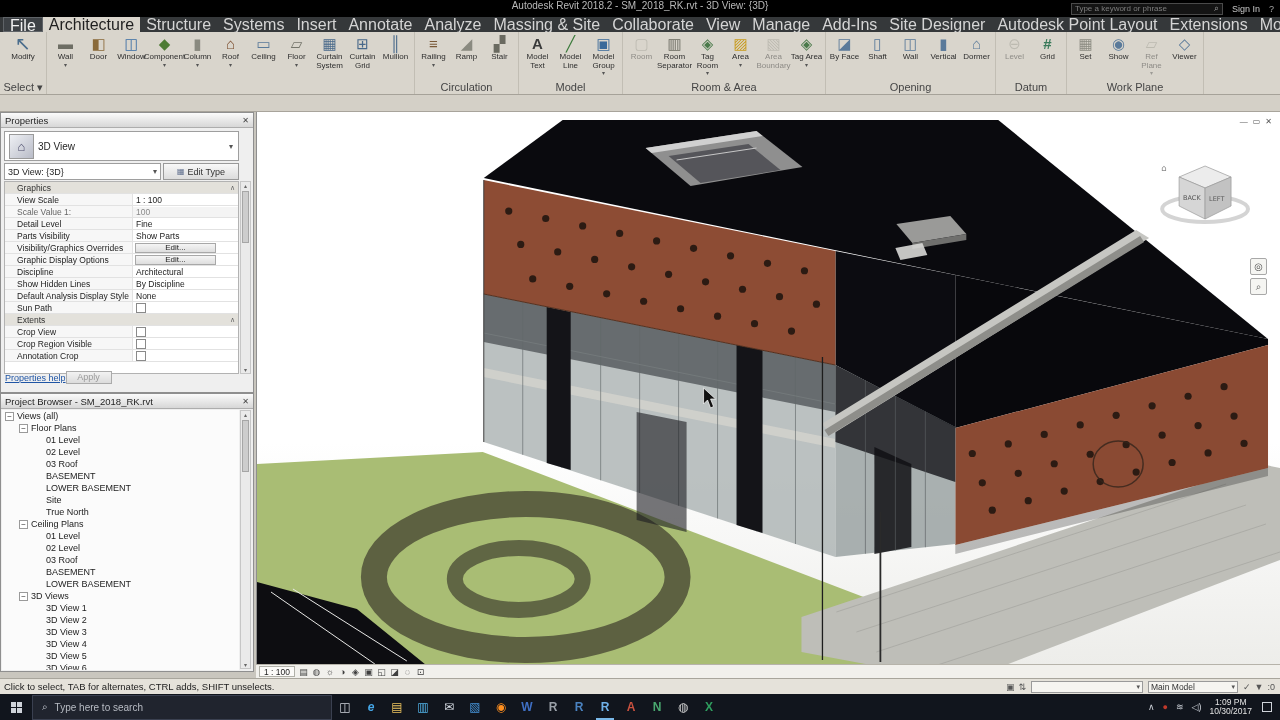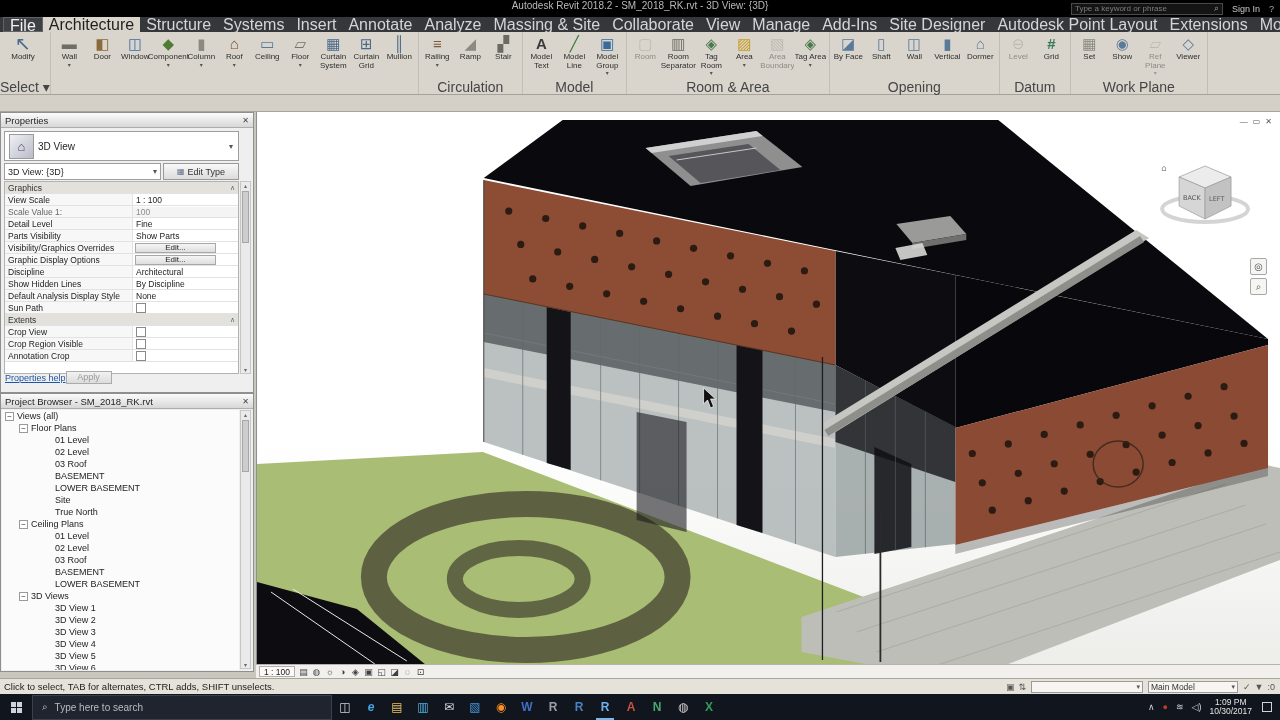--- a/index.html
+++ b/index.html
@@ -22,21 +22,21 @@
   .tab.file{background:#3d4145;border:1px solid #5f6367;color:#f2f2f2}
   .tab.active{background:#d9d5cc;color:#1f1f1f}
   .tab-extra{display:flex;align-items:center;gap:4px;margin-left:5px}
   .mod-ind{width:9px;height:9px;background:#b23b2e;border:1px solid #7d271d}
   .tab-caret{color:#bfbfbf;font-size:8px}
 
   
   .ribbon{position:absolute;top:32px;left:0;right:0;height:63px;background:#d9d5cc;border-bottom:1px solid #a6a299;display:flex}
   .rg{display:flex;flex-direction:column;border-right:1px solid #c2beb4;height:62px}
   .rg-tools{display:flex;align-items:flex-start;height:50px;padding:2px 2px 0}
-  .rg-label{height:12px;text-align:center;font-size:14px;color:#454545;line-height:11px}
+  .rg-label{height:12px;text-align:center;font-size:11px;color:#454545;line-height:11px}
   .rbtn{width:33px;min-width:33px;display:flex;flex-direction:column;align-items:center}
   .rbtn .g{height:19px;font-size:15px;line-height:19px}
   .rbtn .t{font-size:8px;line-height:8.5px;text-align:center;color:#2e2e2e;max-height:18px;overflow:hidden}
   .rbtn .a{font-size:6px;color:#555;line-height:6px}
   .rbtn .a:empty{display:none}
   .rbtn.dim{opacity:.45}
   .rg.selectp .rg-tools{justify-content:center;width:46px}
   .rbtn.big{width:40px}
   .rbtn.big .g{font-size:19px}
 
@@ -53,21 +53,21 @@
   .typesel .ic{width:25px;height:25px;margin:0 4px;background:linear-gradient(135deg,#eef0f4,#b9bcc8);border:1px solid #9a9a9a;display:flex;align-items:center;justify-content:center;font-size:13px;color:#4a4a6a}
   .typesel .tx{flex:1;font-size:10px;color:#1f1f1f}
   .typesel .dd{width:14px;text-align:center;color:#555;font-size:8px}
   .editrow{display:flex;margin:0 14px 2px 3px;gap:2px;height:17px}
   .combo{flex:1;background:#fff;border:1px solid #9e9e9e;font-size:9px;display:flex;align-items:center;padding:0 3px;justify-content:space-between;color:#1f1f1f}
   .combo .dd{color:#555;font-size:8px}
   .etbtn{width:76px;background:linear-gradient(#f8f8f8,#dcdcdc);border:1px solid #999;font-size:9px;display:flex;align-items:center;justify-content:center;gap:3px;color:#333}
   .etbtn .gi{font-size:8px;color:#5a6a8a}
   .pgrid{position:absolute;top:68px;left:3px;right:14px;bottom:18px;background:#fff;border:1px solid #b2b2b2;overflow:hidden}
   .prow{display:flex;height:12px;border-bottom:1px solid #e2e2e2;font-size:8.5px;align-items:center}
-  .prow .pl{width:128px;min-width:128px;padding-left:3px;color:#222;border-right:1px solid #e2e2e2;white-space:nowrap;overflow:hidden;height:100%;display:flex;align-items:center;background:#f7f7f7}
+  .prow .pl{width:128px;min-width:128px;padding-left:12px;color:#222;border-right:1px solid #e2e2e2;white-space:nowrap;overflow:hidden;height:100%;display:flex;align-items:center;background:#f7f7f7}
   .prow .pv{flex:1;padding:0 3px;color:#222;white-space:nowrap;overflow:hidden;display:flex;align-items:center}
   .prow.sec{background:#e3e1db}
   .prow.sec .pl{background:none;border:none;width:auto;flex:1;color:#333}
   .prow.sec .pv{flex:0 0 16px;justify-content:flex-end;color:#666;font-size:7px}
   .prow.sec .pv::before{content:"\2227"}
   .prow.dim .pl{color:#666}
   .prow.dim .pv{color:#8a8a8a;background:#f4f4f4}
   .prow.btn .pv{margin:1px 22px 1px 2px;background:linear-gradient(#f5f5f5,#dedede);border:1px solid #a8a8a8;height:10px;justify-content:center;font-size:8px}
   .prow.chk .pv::before{content:"";display:inline-block;width:8px;height:8px;border:1px solid #8a8a8a;background:#fff}
   .pfoot{position:absolute;bottom:8px;left:4px;right:14px;display:flex;justify-content:flex-start;align-items:center;font-size:9px}
@@ -75,21 +75,21 @@
   .applybtn{width:46px;height:13px;background:linear-gradient(#f2f2f2,#dcdcdc);border:1px solid #ababab;color:#9a9a9a;text-align:center;line-height:11px;font-size:9px}
   .vscroll{position:absolute;top:68px;right:2px;width:11px;bottom:18px;background:#eaeaea;border:1px solid #c6c6c6;display:flex;flex-direction:column;align-items:center;font-size:6px;color:#666}
   .vscroll .mid{flex:1;width:100%;position:relative}
   .vscroll .th{position:absolute;top:2px;left:1px;width:7px;height:52px;background:#cdcdcd;border:1px solid #a6a6a6}
   .brow .vscroll{top:16px;bottom:2px}
 
   .tree{position:absolute;top:16px;left:1px;right:14px;bottom:1px;background:#fbfbfb;overflow:hidden}
   .ti{display:flex;align-items:center;height:12px;font-size:9px;color:#222;white-space:nowrap}
   .ti .ex{width:9px;min-width:9px;height:9px;border:1px solid #9a9a9a;background:#fff;font-size:8px;line-height:7px;text-align:center;color:#333;margin-right:3px}
   .ti .ex:empty{visibility:hidden}
-  .l0{padding-left:3px}.l1{padding-left:17px}.l2{padding-left:41px}
+  .l0{padding-left:3px}.l1{padding-left:17px}.l2{padding-left:32px}
 
   
   .canvas{position:absolute;left:256px;top:112px;width:1024px;height:552px;background:linear-gradient(#ffffff 60%,#ededea);border-left:1px solid #8f8f8f}
   .canvas svg{position:absolute;left:0;top:0;width:100%;height:100%}
   svg text{font-family:"DejaVu Sans",sans-serif}
   .vwin{position:absolute;right:8px;top:5px;display:flex;gap:5px;font-size:8px;color:#555}
   .navbar{position:absolute;right:13px;top:146px;display:flex;flex-direction:column;gap:3px}
   .navbtn{width:17px;height:17px;background:#f5f5f2;border:1px solid #a8a8a8;border-radius:2px;display:flex;align-items:center;justify-content:center;font-size:10px;color:#555}
   .vwctl{position:absolute;left:256px;top:664px;width:1024px;height:14px;background:#f1f0ec;border-top:1px solid #b6b3aa;display:flex;align-items:center;gap:2px;padding-left:3px}
   .scalechip{font-size:8.5px;border:1px solid #b0b0a8;background:#fbfaf8;padding:0 4px;height:11px;line-height:10px;color:#222;white-space:nowrap}

